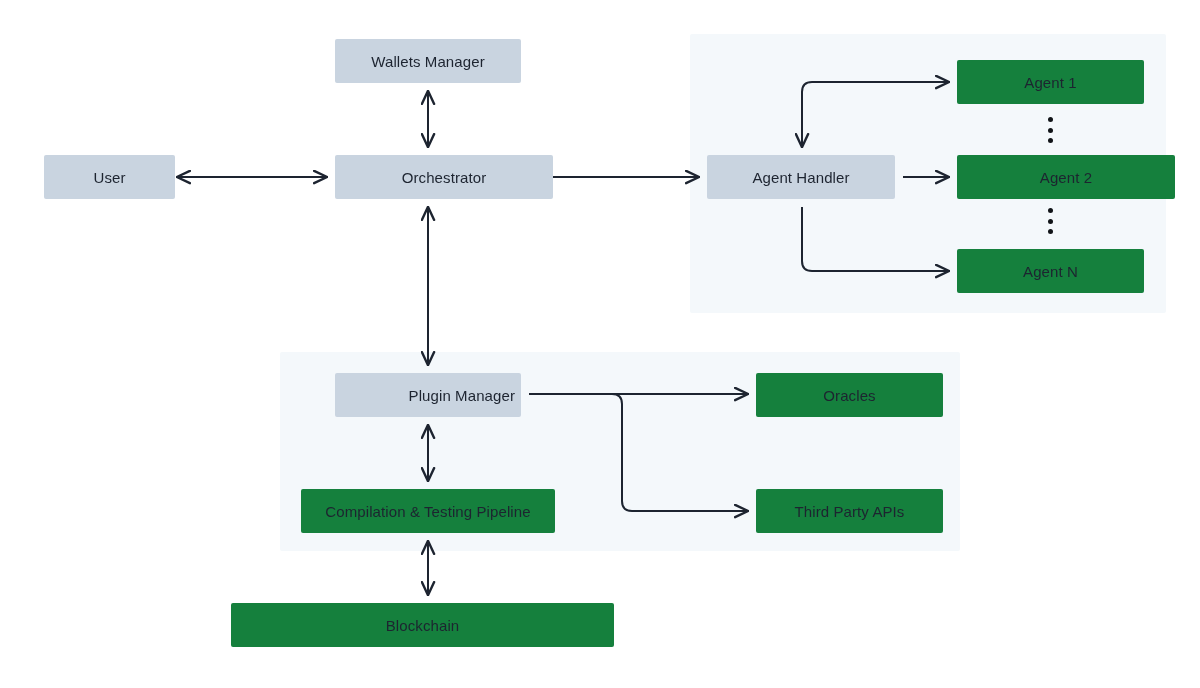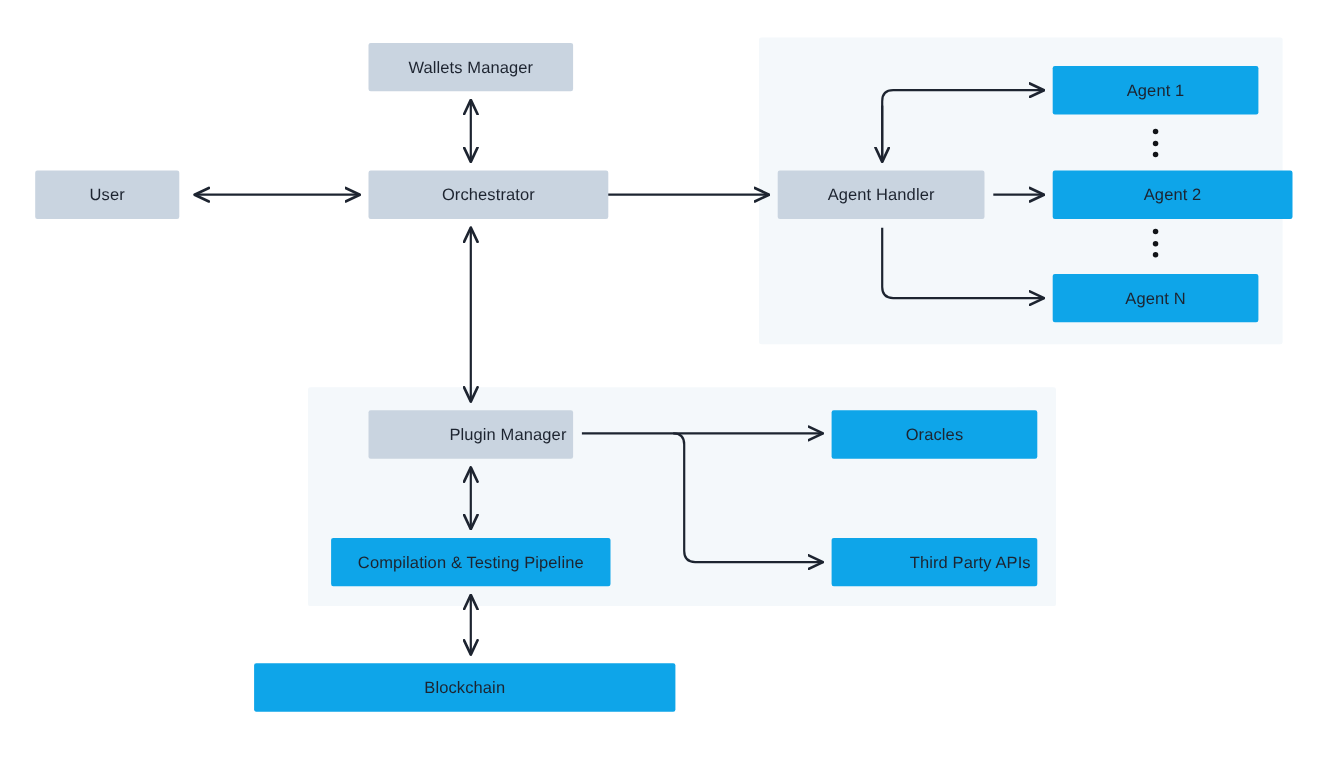--- a/index.html
+++ b/index.html
@@ -32,21 +32,21 @@
     border-radius: 2px;
     font-size: 15px;
     line-height: 1;
     color: #1d2430;
     letter-spacing: 0.1px;
     text-align: center;
     white-space: nowrap;
     padding: 0 6px;
   }
   .node.primary { background: #c9d4e0; }
-  .node.secondary { background: #0ea5e9; }
+  .node.secondary { background: #15803d; }
   .edges {
     position: absolute;
     left: 0;
     top: 0;
     width: 1200px;
     height: 688px;
     pointer-events: none;
   }
   .dots {
     position: absolute;
@@ -101,21 +101,21 @@
       <line x1="529" y1="394" x2="748" y2="394" marker-end="url(#arrow-end)"></line>
 
       <path d="M 612 394 Q 622 394 622 404 L 622 501 Q 622 511 632 511 L 748 511" marker-end="url(#arrow-end)"></path>
 
       <line x1="428" y1="425" x2="428" y2="481" marker-start="url(#arrow-start)" marker-end="url(#arrow-end)"></line>
 
       <line x1="428" y1="541" x2="428" y2="595" marker-start="url(#arrow-start)" marker-end="url(#arrow-end)"></line>
     </g>
   </svg>
 
-  <div class="node primary" style="left:32px; top:155px; width:131px; height:44px;">
+  <div class="node primary" style="left:44px; top:155px; width:131px; height:44px;">
     <span>User</span>
   </div>
 
   <div class="node primary" style="left:335px; top:39px; width:186px; height:44px;">
     <span>Wallets Manager</span>
   </div>
 
   <div class="node primary" style="left:335px; top:155px; width:218px; height:44px;">
     <span>Orchestrator</span>
   </div>
@@ -141,21 +141,21 @@
   </div>
 
   <div class="node secondary" style="left:301px; top:489px; width:254px; height:44px;">
     <span>Compilation &amp; Testing Pipeline</span>
   </div>
 
   <div class="node secondary" style="left:756px; top:373px; width:187px; height:44px;">
     <span>Oracles</span>
   </div>
 
-  <div class="node secondary" style="left:756px; top:489px; width:187px; height:44px;justify-content:flex-end;">
+  <div class="node secondary" style="left:756px; top:489px; width:187px; height:44px;">
     <span>Third Party APIs</span>
   </div>
 
   <div class="node secondary" style="left:231px; top:603px; width:383px; height:44px;">
     <span>Blockchain</span>
   </div>
 
   <div class="dots" style="left:1046px; top:117px; width:8px; height:26px;">
     <span></span>
     <span></span>

